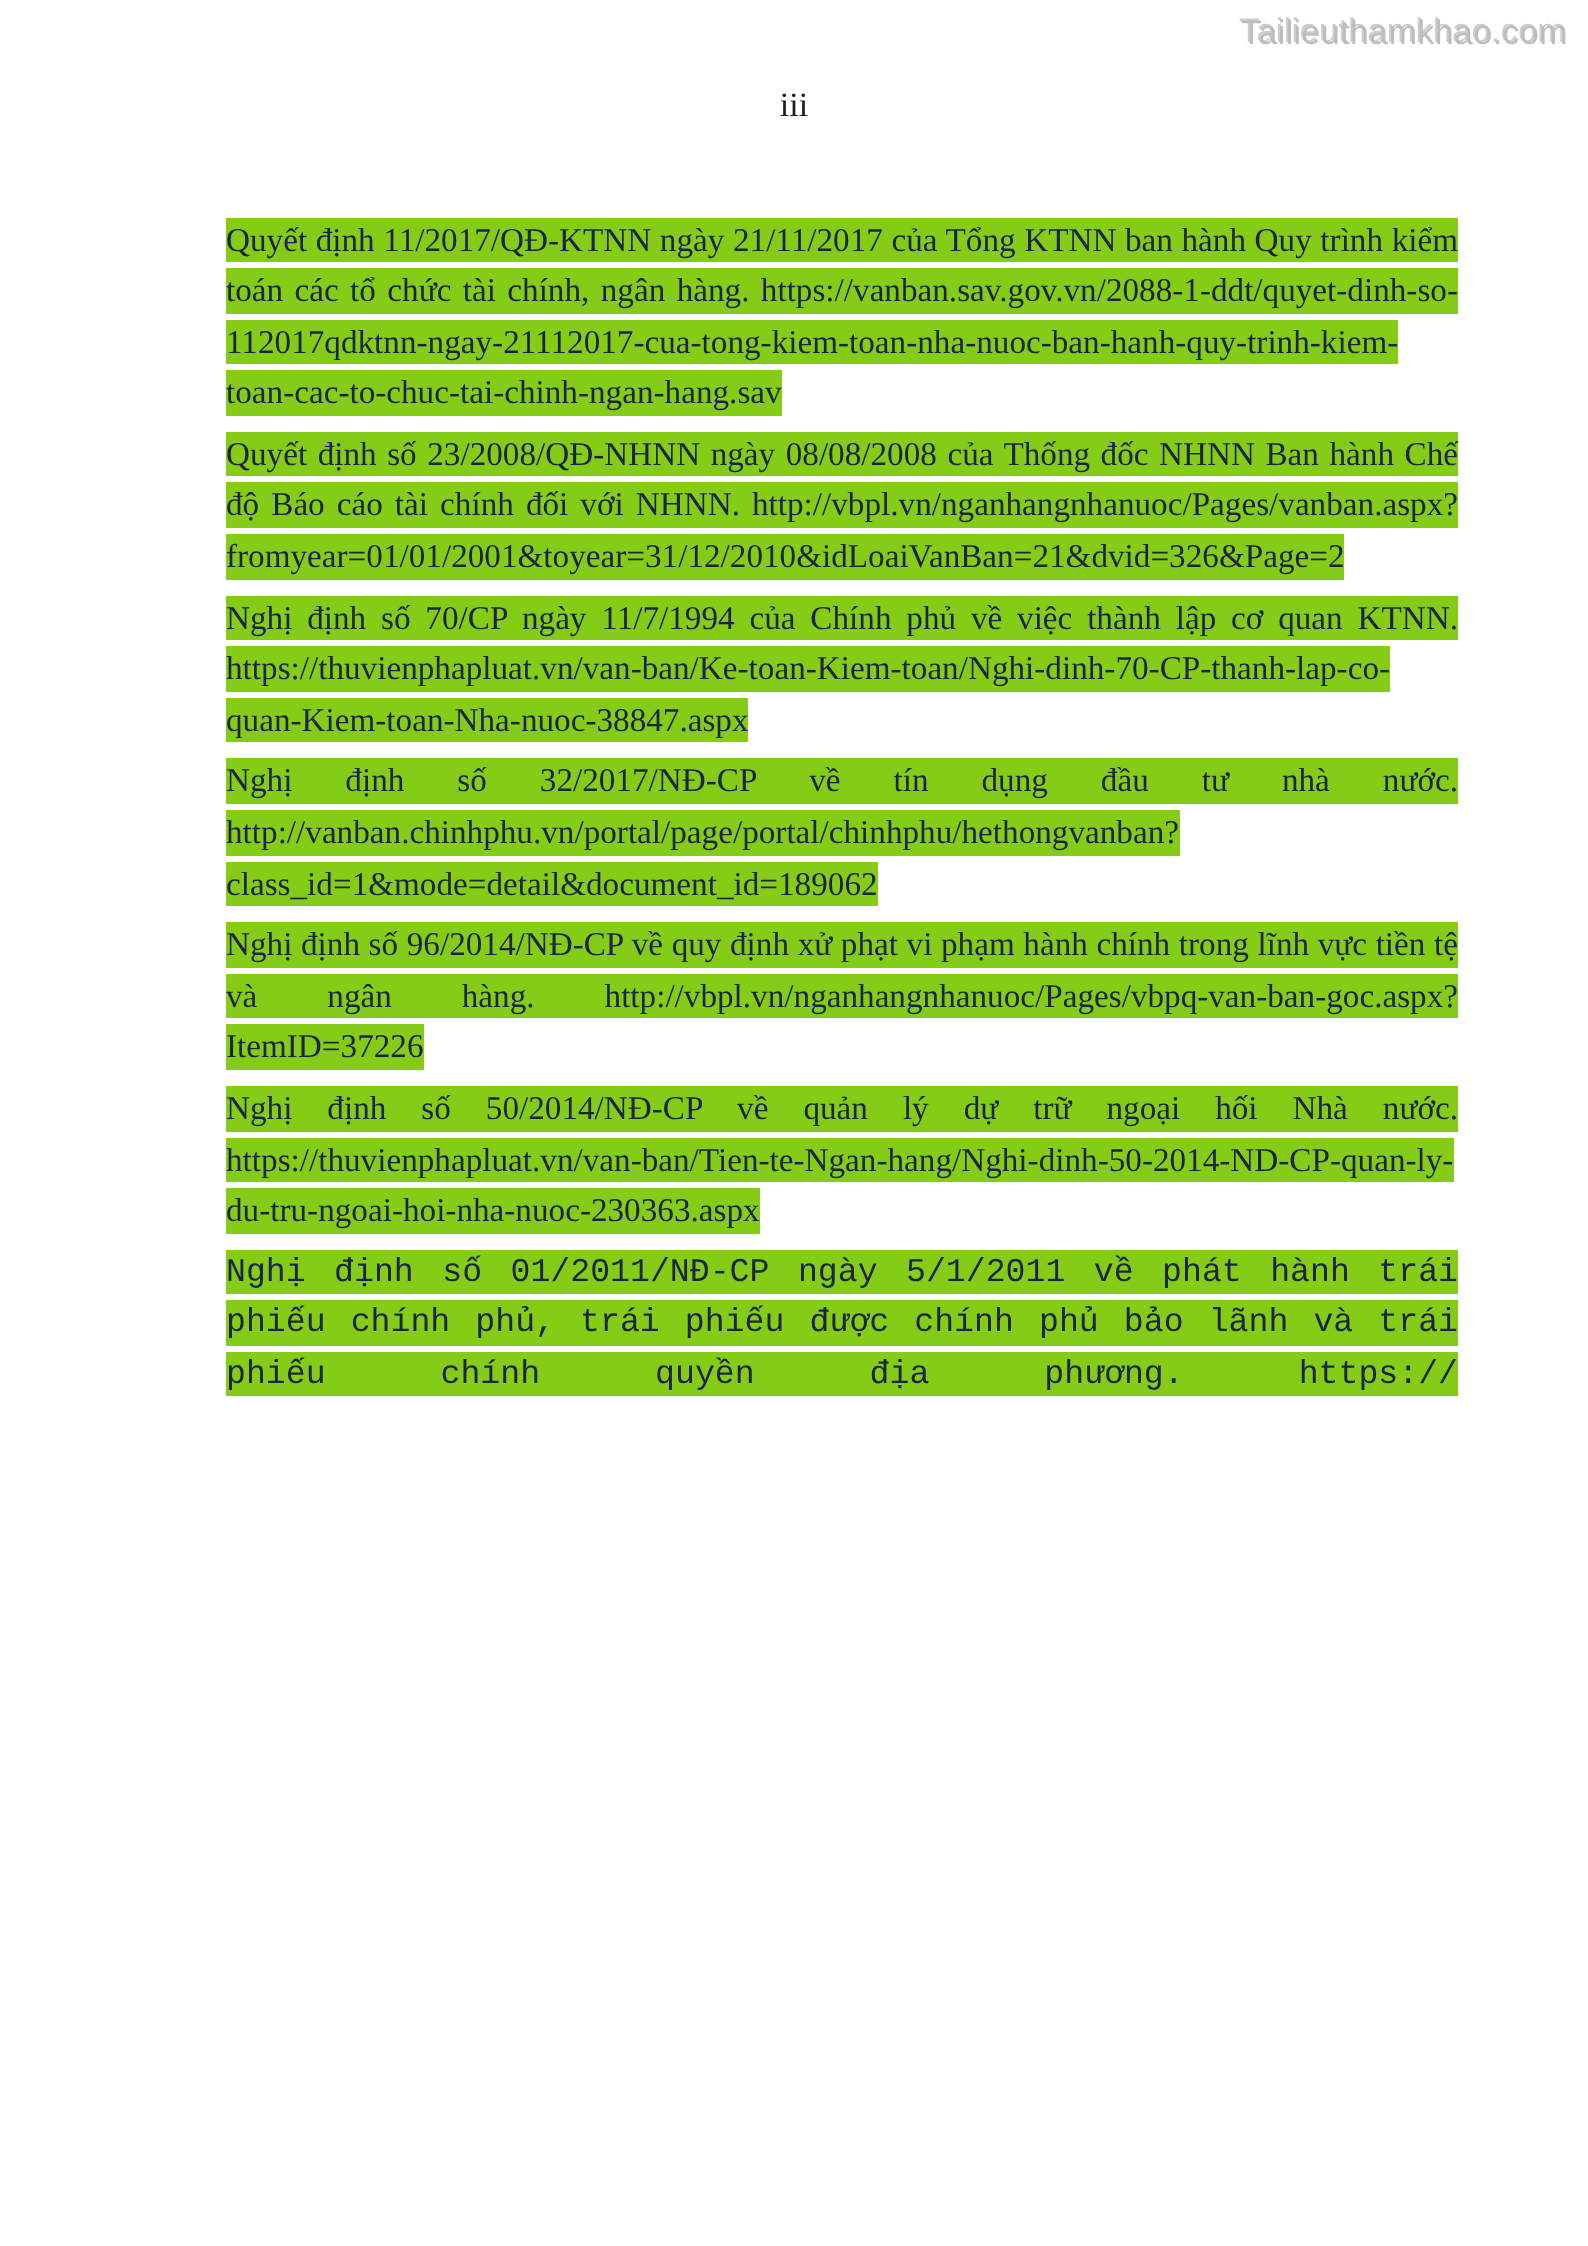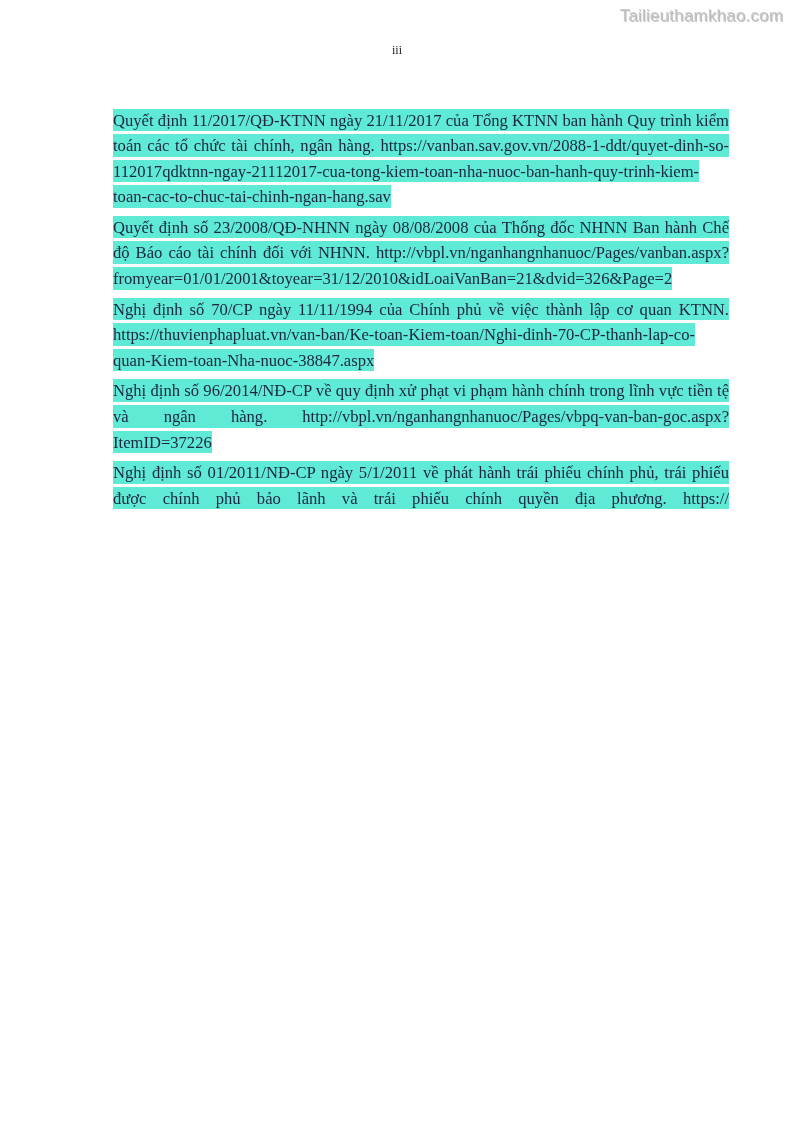--- a/index.html
+++ b/index.html
@@ -22,56 +22,58 @@
     color: #bdbdbd;
     letter-spacing: 0.2px;
     text-shadow: -1px -1px 0 rgba(130,130,130,0.40), 1px 1px 0 rgba(255,255,255,0.95);
     user-select: none;
   }
   .page-number {
     position: absolute;
     top: 43px; left: 0;
     width: 794px;
     text-align: center;
-    font-size: 12px;
+    font-size: 17px;
     color: #1d1d1d;
   }
   .content {
     position: absolute;
     left: 113px; top: 107px;
     width: 616px;
   }
   p.ref {
     margin: 0 0 5px 0;
     font-size: 16.6px;
     line-height: 25.6px;
     text-align: justify;
     overflow-wrap: anywhere;
     hyphens: none;
   }
   p.ref mark {
-    background: #5eead4;
+    background: #84cc16;
     color: #1b2442;
     padding: 1.5px 0 2px 0;
     box-decoration-break: clone;
     -webkit-box-decoration-break: clone;
   }
   
-  p.ref.continues { text-align-last: justify; }
+  p.ref.continues { text-align-last: justify; font-family: Liberation Mono, monospace; }
 </style>
 </head>
 <body>
 
 <div class="page">
 
   <div class="watermark">Tailieuthamkhao.com</div>
 
   <div class="page-number">iii</div>
 
   <div class="content">
     <p class="ref"><mark>Quyết định 11/2017/QĐ-KTNN ngày  21/11/2017 của Tổng KTNN ban hành Quy trình kiểm toán các tổ chức tài chính, ngân hàng. https://vanban.sav.gov.vn/2088-1-ddt/quyet-dinh-so-112017qdktnn-ngay-21112017-cua-tong-kiem-toan-nha-nuoc-ban-hanh-quy-trinh-kiem-toan-cac-to-chuc-tai-chinh-ngan-hang.sav</mark></p>
     <p class="ref"><mark>Quyết định số 23/2008/QĐ-NHNN ngày 08/08/2008 của Thống đốc NHNN Ban hành Chế độ Báo cáo tài chính đối với NHNN. http://vbpl.vn/nganhangnhanuoc/Pages/vanban.aspx?fromyear=01/01/2001&amp;toyear=31/12/2010&amp;idLoaiVanBan=21&amp;dvid=326&amp;Page=2</mark></p>
-    <p class="ref"><mark>Nghị định số 70/CP ngày 11/11/1994 của Chính phủ về việc thành lập cơ quan KTNN. https://thuvienphapluat.vn/van-ban/Ke-toan-Kiem-toan/Nghi-dinh-70-CP-thanh-lap-co-quan-Kiem-toan-Nha-nuoc-38847.aspx</mark></p>
+    <p class="ref"><mark>Nghị định số 70/CP ngày 11/7/1994 của Chính phủ về việc thành lập cơ quan KTNN. https://thuvienphapluat.vn/van-ban/Ke-toan-Kiem-toan/Nghi-dinh-70-CP-thanh-lap-co-quan-Kiem-toan-Nha-nuoc-38847.aspx</mark></p>
+    <p class="ref"><mark>Nghị định số 32/2017/NĐ-CP về tín dụng đầu tư nhà nước. http://vanban.chinhphu.vn/portal/page/portal/chinhphu/hethongvanban?class_id=1&amp;mode=detail&amp;document_id=189062</mark></p>
     <p class="ref"><mark>Nghị định số 96/2014/NĐ-CP về quy định xử phạt vi phạm hành chính trong lĩnh vực tiền tệ và ngân hàng. http://vbpl.vn/nganhangnhanuoc/Pages/vbpq-van-ban-goc.aspx?ItemID=37226</mark></p>
+    <p class="ref"><mark>Nghị định số 50/2014/NĐ-CP về quản lý dự trữ ngoại hối Nhà nước. https://thuvienphapluat.vn/van-ban/Tien-te-Ngan-hang/Nghi-dinh-50-2014-ND-CP-quan-ly-du-tru-ngoai-hoi-nha-nuoc-230363.aspx</mark></p>
     <p class="ref continues"><mark>Nghị định số 01/2011/NĐ-CP ngày 5/1/2011 về phát hành trái phiếu chính phủ, trái phiếu được chính phủ bảo lãnh và trái phiếu chính quyền địa phương. https://</mark></p>
   </div>
 
 </div>
 
 </body></html>

